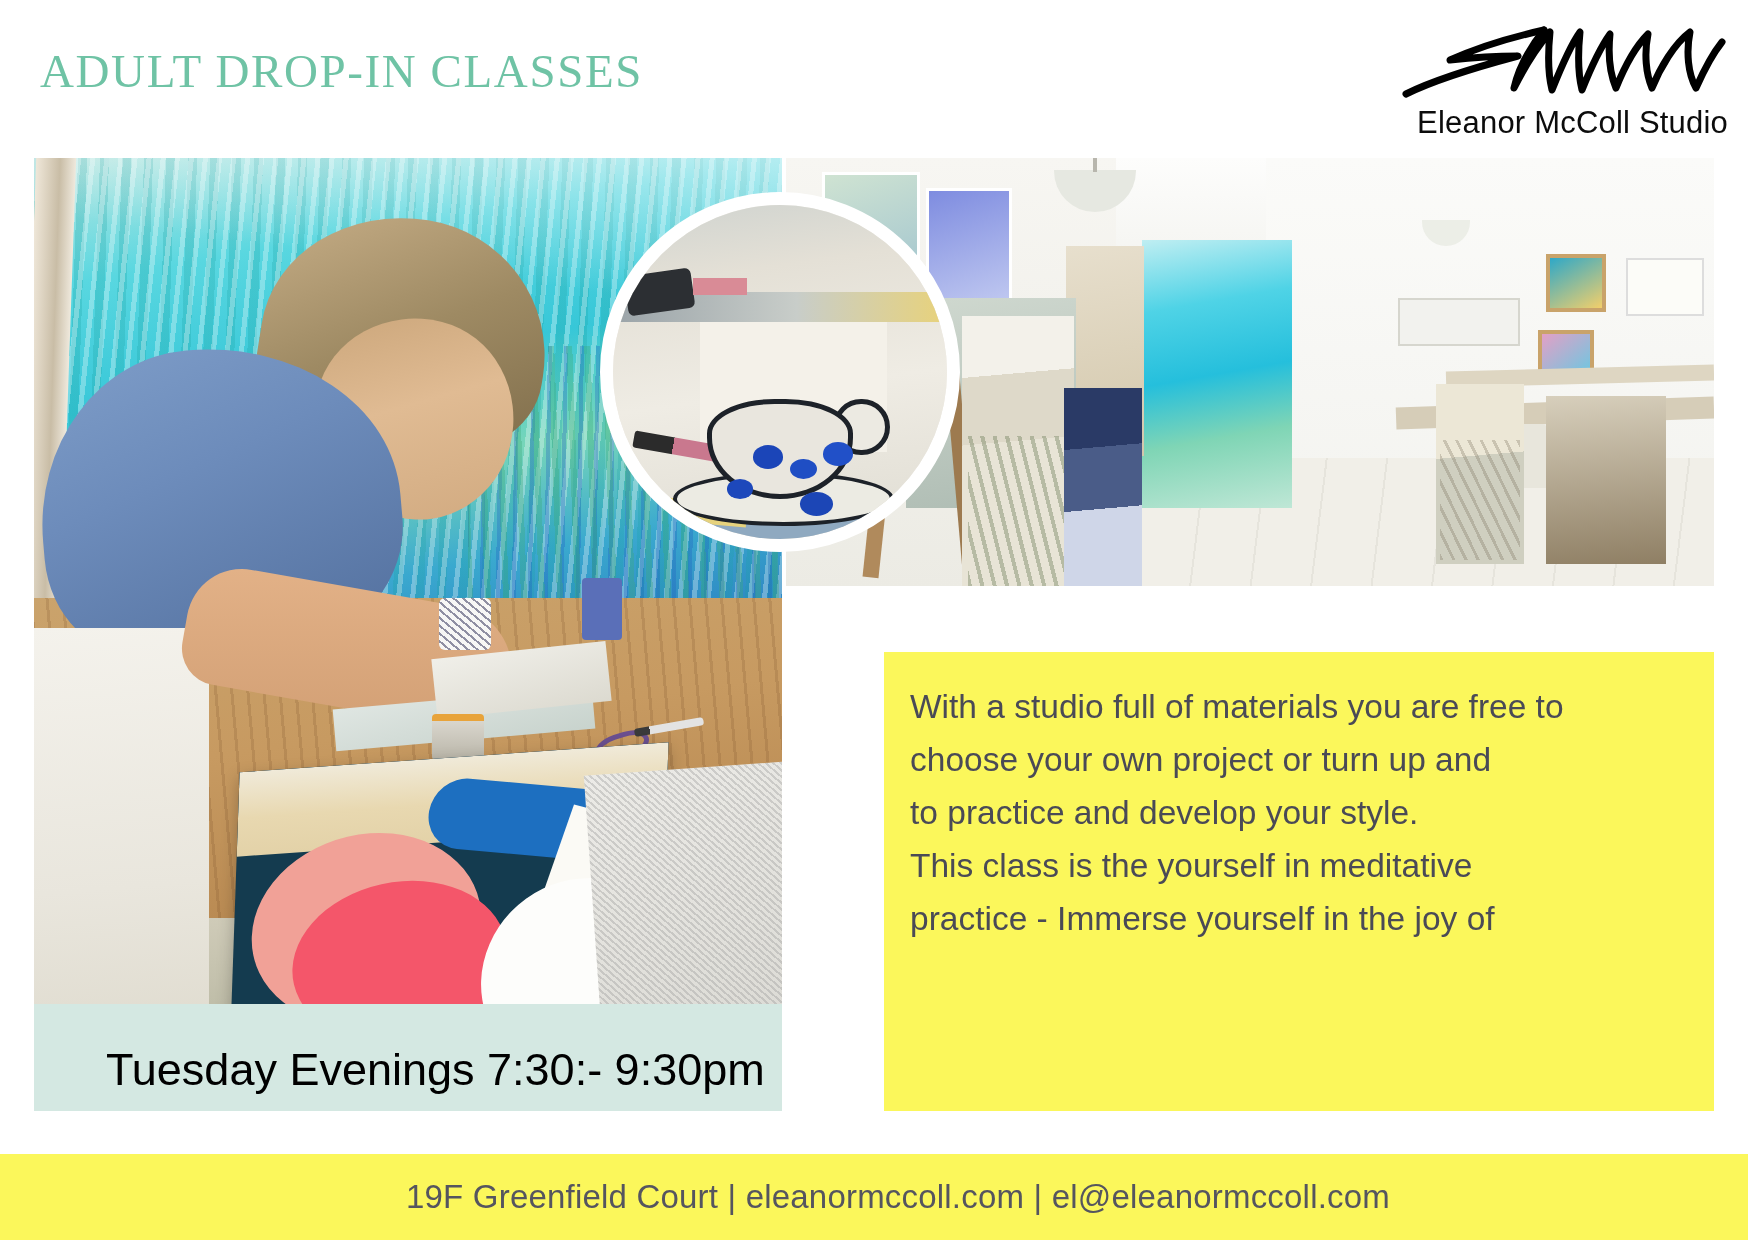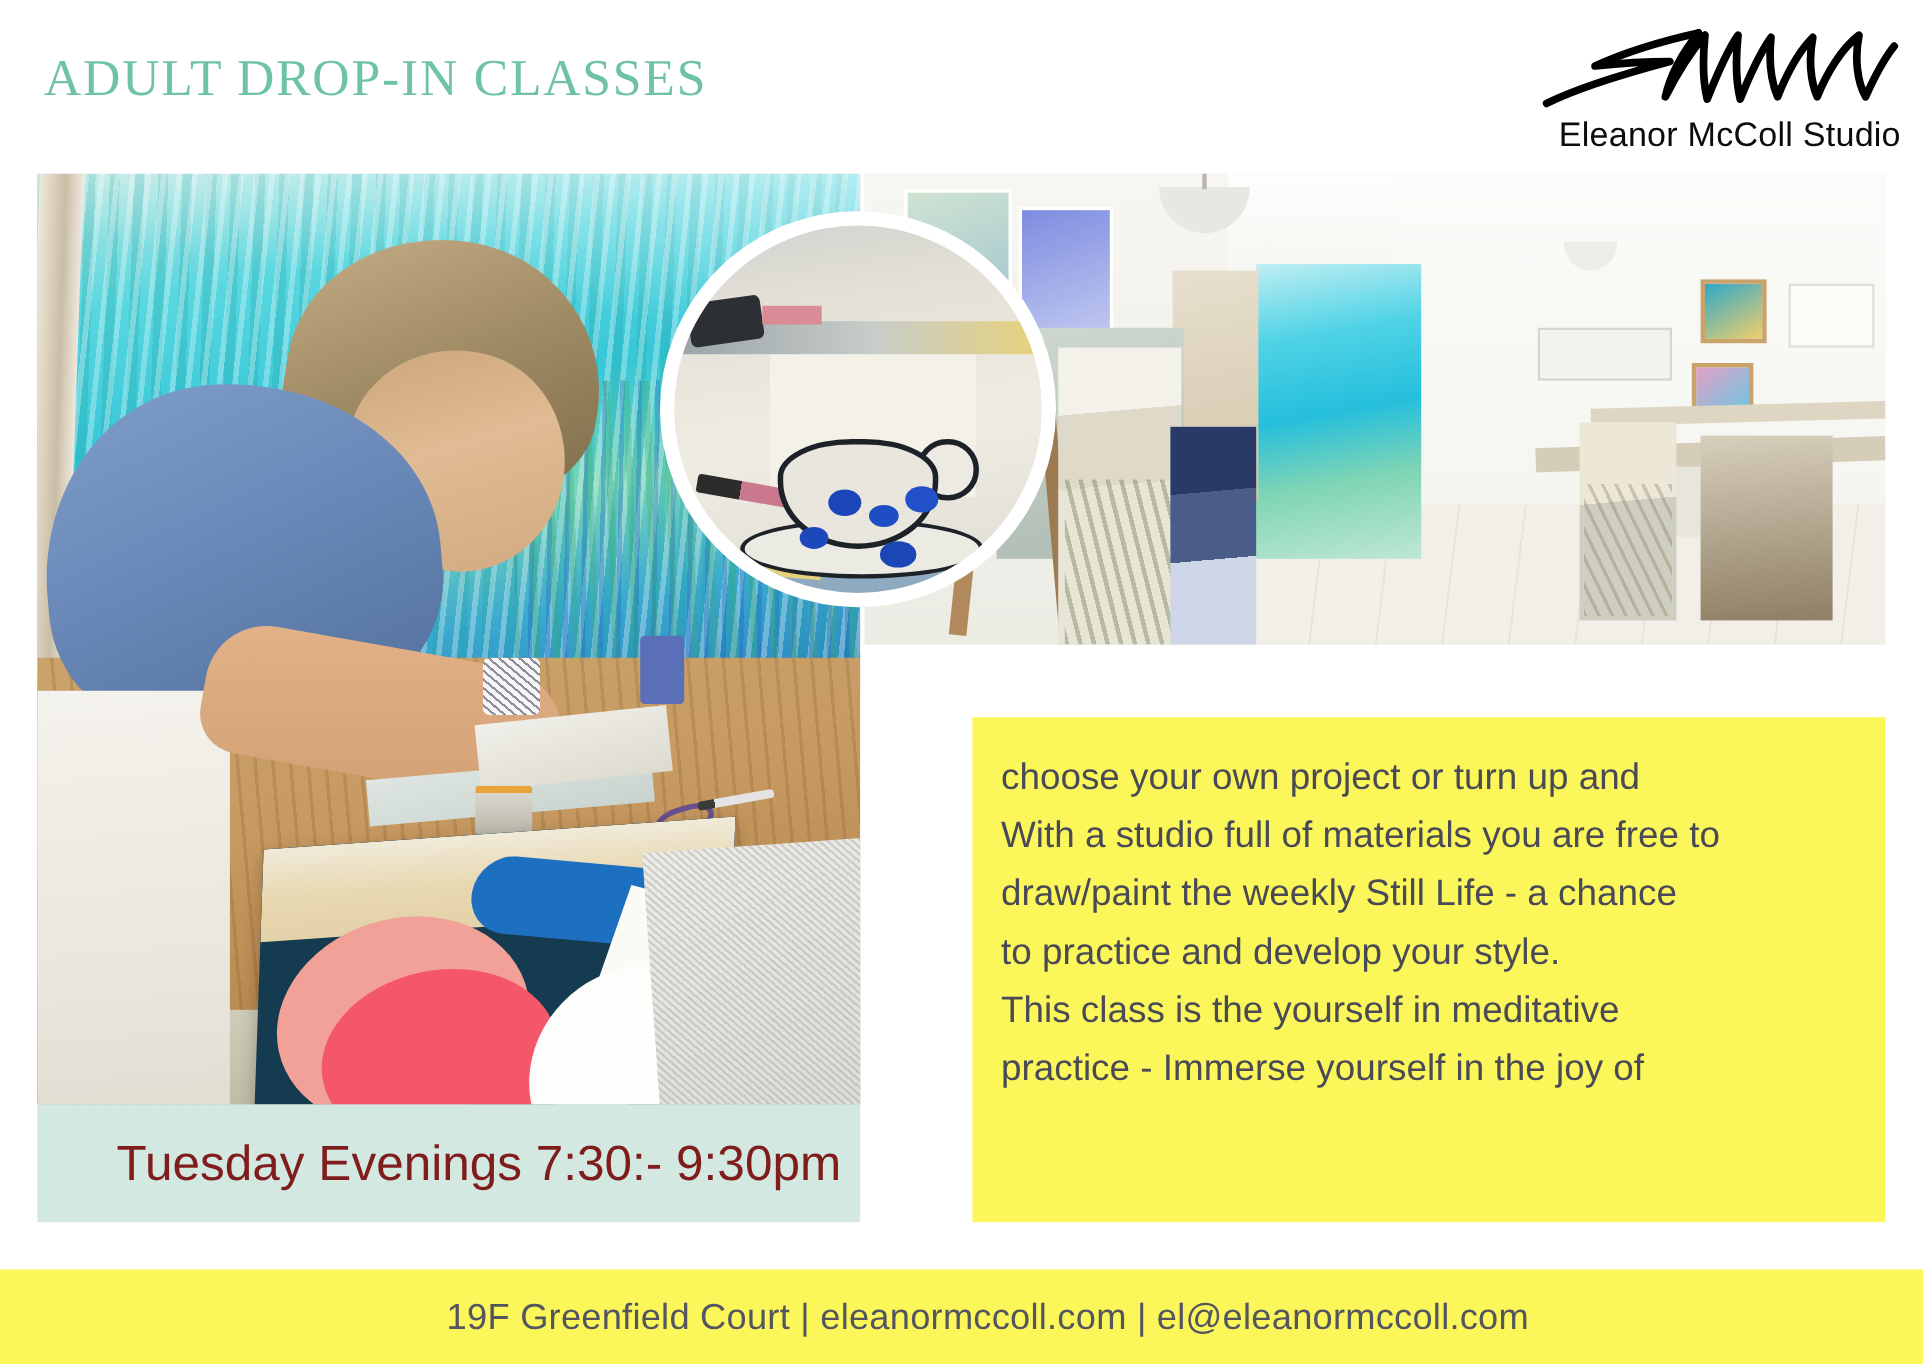--- a/index.html
+++ b/index.html
@@ -232,23 +232,23 @@
     background:linear-gradient(90deg,#2b2b2b 0 40%,#c9788e 40% 100%);transform:rotate(10deg);border-radius:3px;}
   #circle-inset .ci-yellow{position:absolute;left:2%;top:88%;width:38%;height:7%;background:#e6d27d;transform:rotate(5deg);}
   #circle-inset .ci-bluebase{position:absolute;left:0;top:92%;width:100%;height:8%;background:#8fa9c0;}
 
   
   #schedule-banner {
     position:absolute; left:34px; top:1004px; width:748px; height:107px;
     background:#d4e8e2; z-index:5;
   }
   #schedule-text {
-    position:absolute; left:72px; top:0; height:107px;
+    position:absolute; left:72px; top:12px; height:107px;
     display:flex; align-items:center;
-    font-size:45px; color:#7f1d1d; letter-spacing:0px; white-space:nowrap;
+    font-size:45px; color:#000000; letter-spacing:0px; white-space:nowrap;
   }
 
   
   #description-panel {
     position:absolute; left:884px; top:652px; width:830px; height:459px;
     background:#fbf75b; z-index:5; padding:28px 26px 0 26px;
   }
   #description-panel p {
     font-size:33.5px; line-height:53px; color:#4a4a56; white-space:nowrap;
   }
@@ -351,23 +351,22 @@
     <div class="ci-blue3"></div>
   <div class="ci-blue4"></div>
     <div class="ci-blue5"></div>
 </div>
 
 <div id="schedule-banner">
   <div id="schedule-text">Tuesday Evenings  7:30:- 9:30pm</div>
 </div>
 
 <div id="description-panel">
+  <p>With a studio full of materials you are free to</p>
   <p>choose your own project or turn up and</p>
-  <p>With a studio full of materials you are free to</p>
-  <p>draw/paint the weekly Still Life - a chance</p>
   <p>to practice and develop your style.</p>
   <p>This class is the yourself in meditative</p>
   <p>practice - Immerse yourself in the joy of</p>
 </div>
 
 <div id="footer-bar">
   <span id="footer-text">19F Greenfield Court | eleanormccoll.com | el@eleanormccoll.com</span>
 </div>
 
 </body></html>

